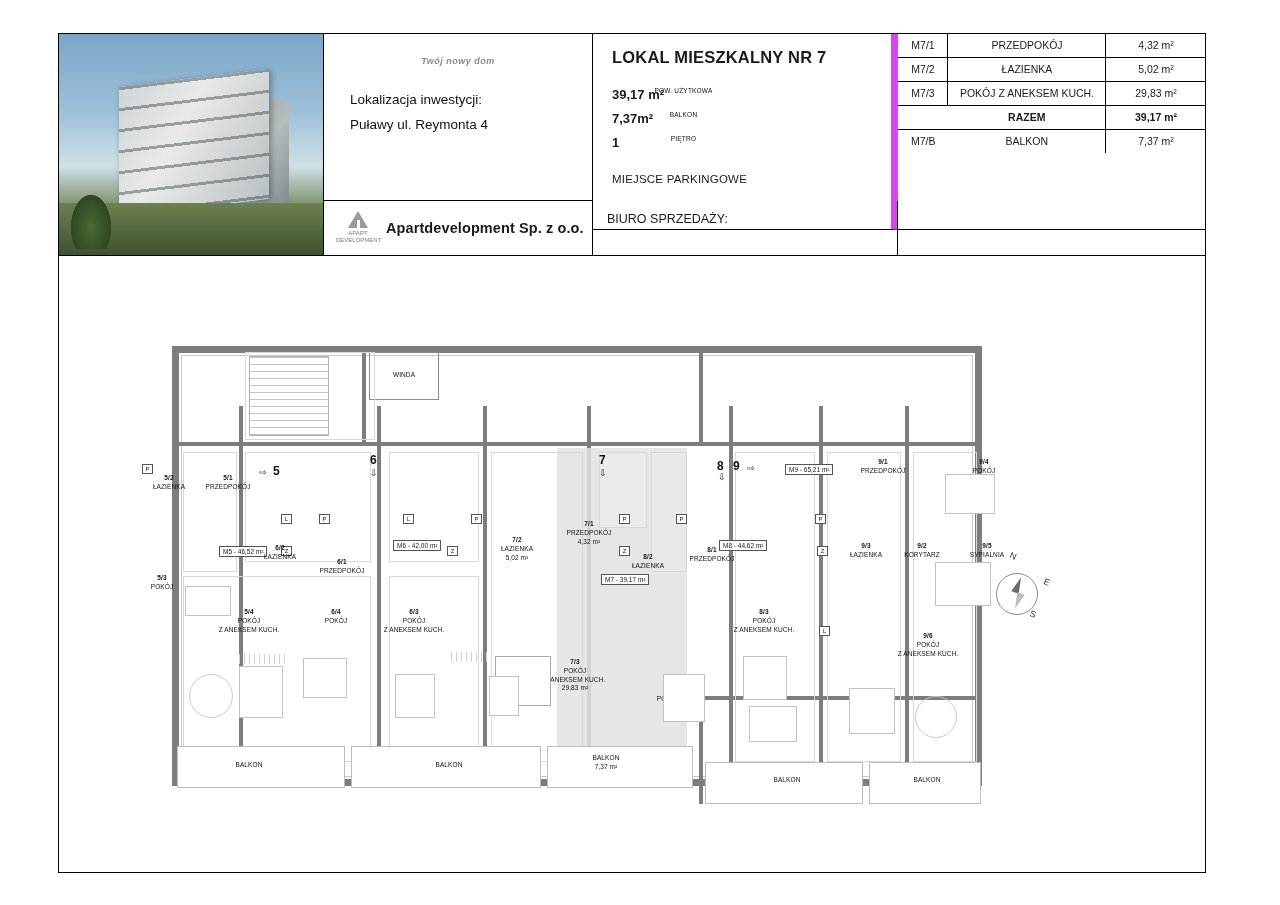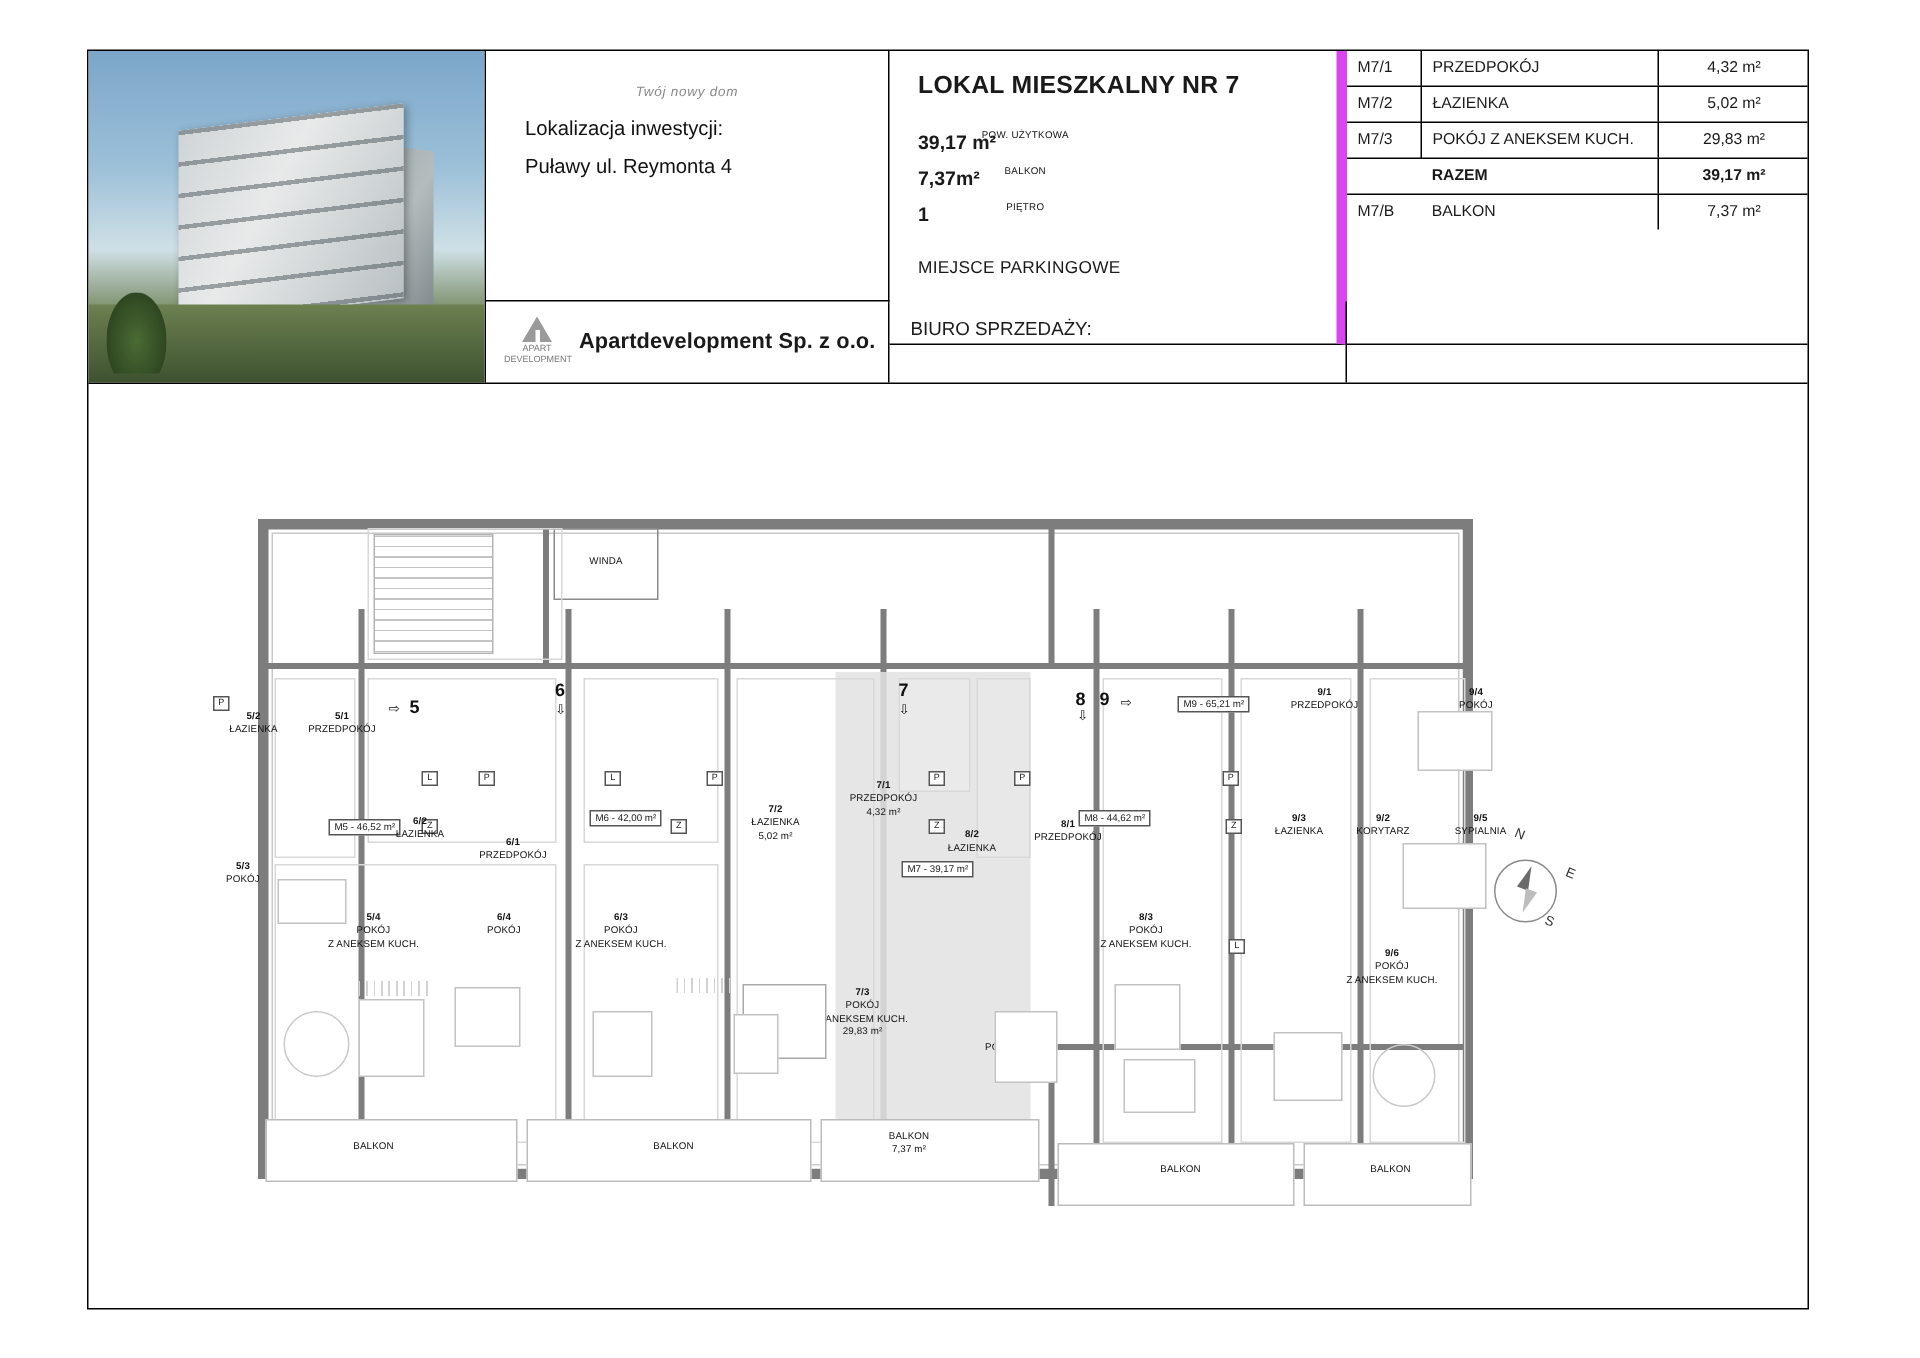--- a/index.html
+++ b/index.html
@@ -107,23 +107,24 @@
     color: #6aa84f;
     font-size: 30px;
     font-weight: bold;
   }
   .logo-tag {
     font-size: 9px;
     color: #8a8a8a;
     font-style: italic;
     margin-top: 3px;
     letter-spacing: .5px;
+    font-weight: bold;
   }
   .loc-block {
-    margin-top: 8px;
+    margin-top: 22px;
     padding-left: 26px;
     font-size: 13.5px;
     line-height: 1.85;
     color: #111;
   }
 
   .hdr-lokal {
     position: absolute;
     left: 534px; top: 0;
     width: 305px; height: 196px;
@@ -161,20 +162,21 @@
   table.rooms {
     width: 100%;
     border-collapse: collapse;
     font-size: 10.5px;
   }
   table.rooms td {
     border-bottom: 1px solid #000;
     padding: 4px 6px 4px 7px;
     height: 15px;
     line-height: 1.1;
+    text-align: center;
   }
   table.rooms tr:last-child td { border-bottom: none; }
   table.rooms td.code {
     width: 36px;
     border-right: 1px solid #000;
   }
   table.rooms td.area {
     width: 86px;
     border-left: 1px solid #000;
     text-align: center;

